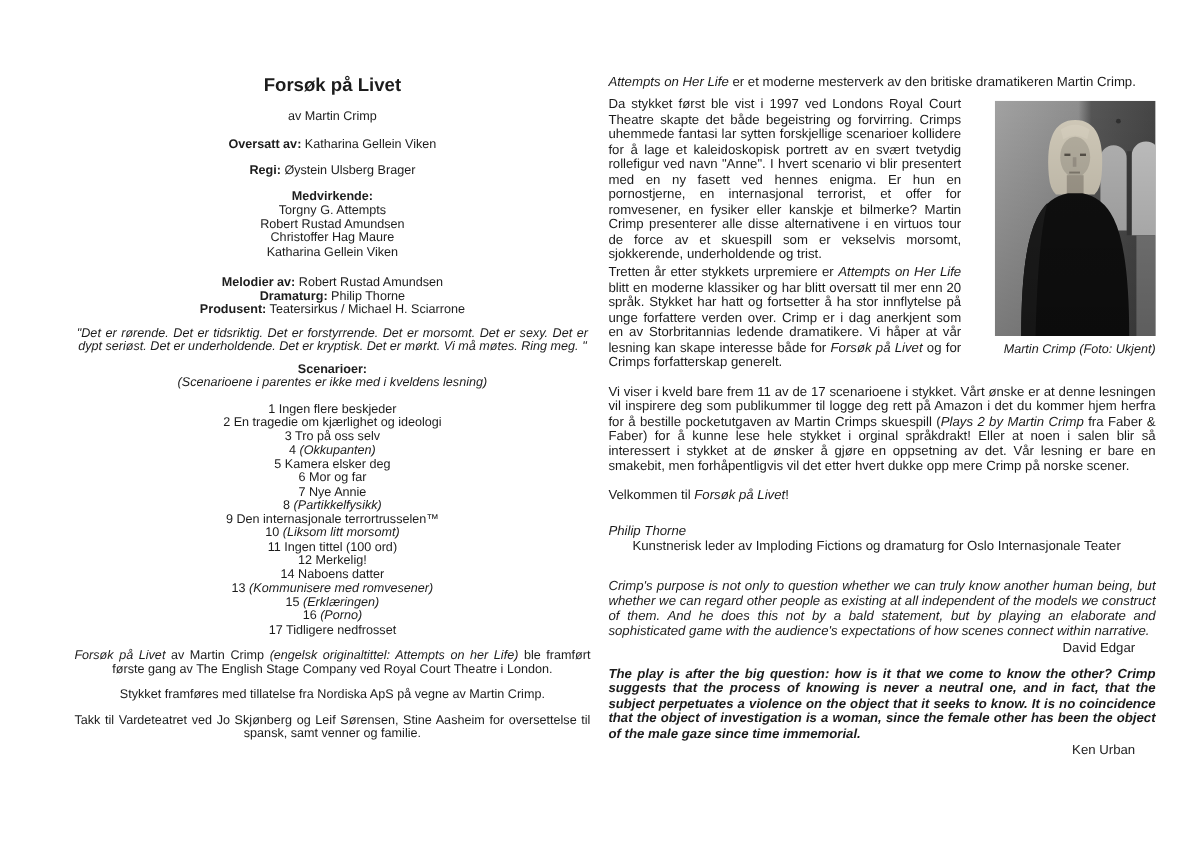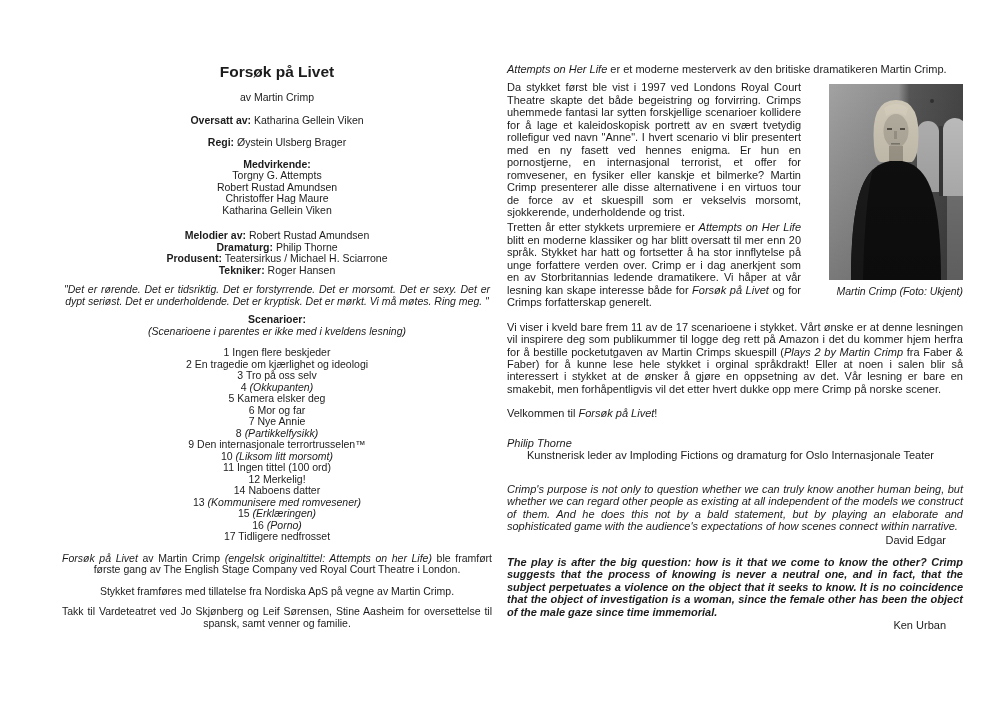--- a/index.html
+++ b/index.html
@@ -65,21 +65,20 @@
           <p>Robert Rustad Amundsen</p>
           <p>Christoffer Hag Maure</p>
           <p>Katharina Gellein Viken</p>
         </div>
     </div>
 
     <div class="prod-block">
         <p><span class="lbl">Melodier av:</span> Robert Rustad Amundsen</p>
         <p><span class="lbl">Dramaturg:</span> Philip Thorne</p>
         <p><span class="lbl">Produsent:</span> Teatersirkus / Michael H. Sciarrone</p>
-        <p><span class="lbl">Tekniker:</span> Roger Hansen</p>
       </div>
 
     <p class="press-quote">"Det er rørende. Det er tidsriktig. Det er forstyrrende. Det er morsomt. Det er sexy. Det er dypt seriøst. Det er underholdende. Det er kryptisk. Det er mørkt. Vi må møtes. Ring meg. "</p>
 
     <p class="scen-head">Scenarioer:</p>
     <p class="scen-note">(Scenarioene i parentes er ikke med i kveldens lesning)</p>
 
     <div class="scen-list">
         <p><span>1 </span><span>Ingen flere beskjeder</span></p>
         <p><span>2 </span><span>En tragedie om kjærlighet og ideologi</span></p>

